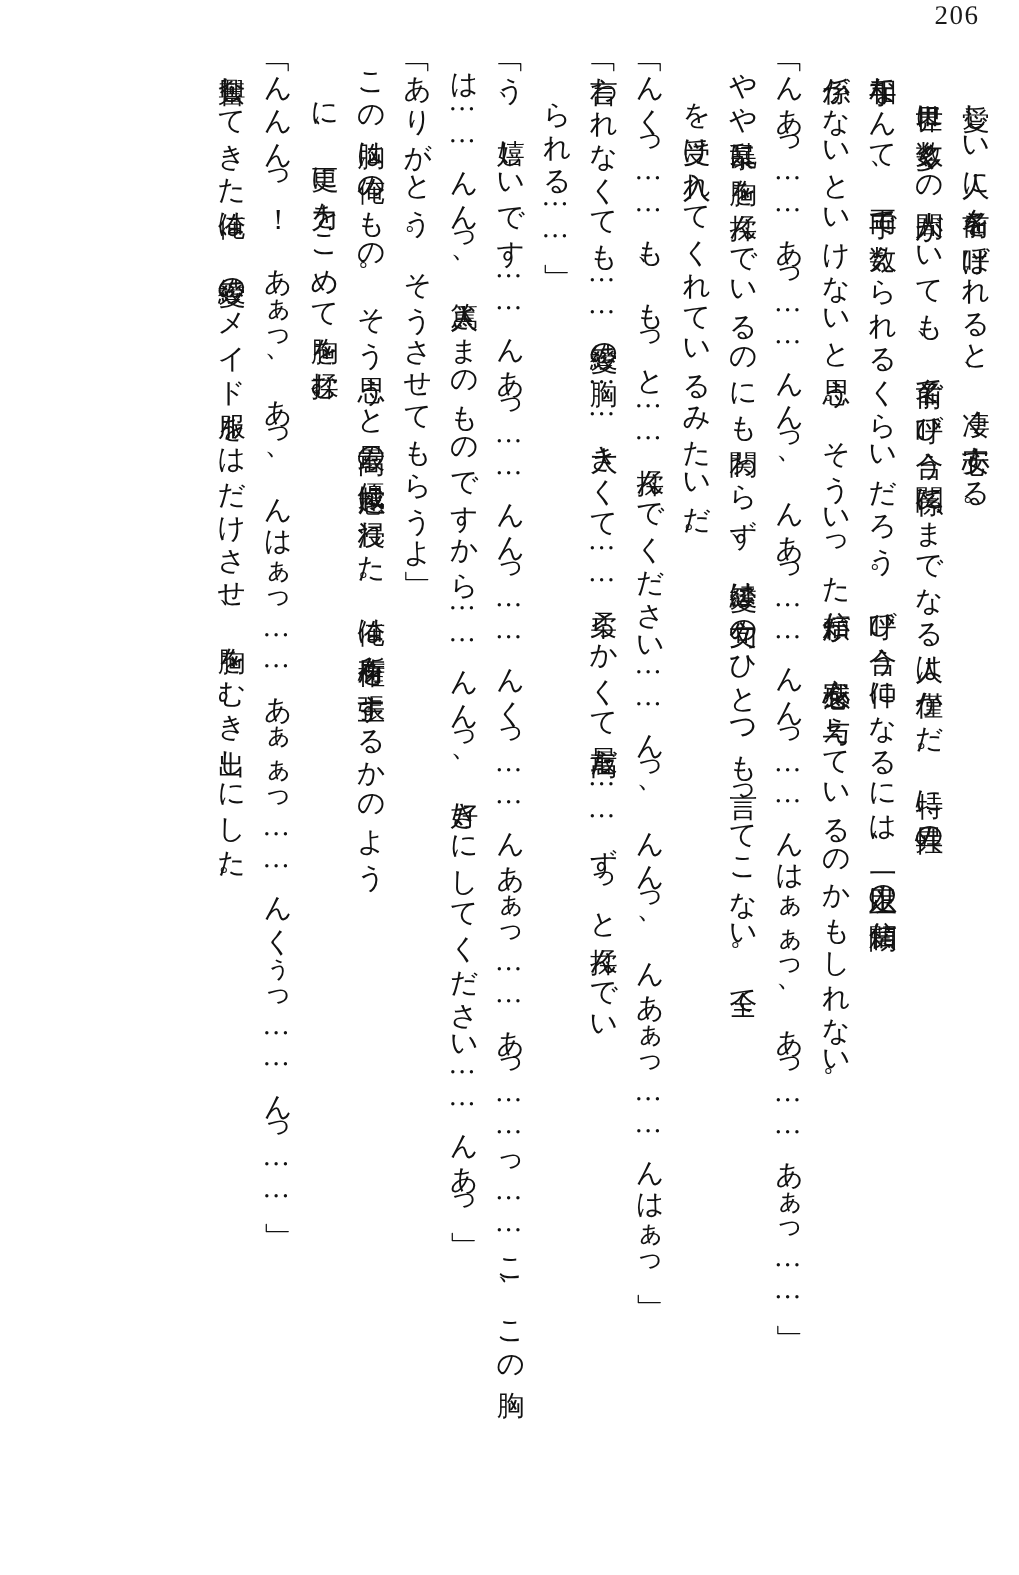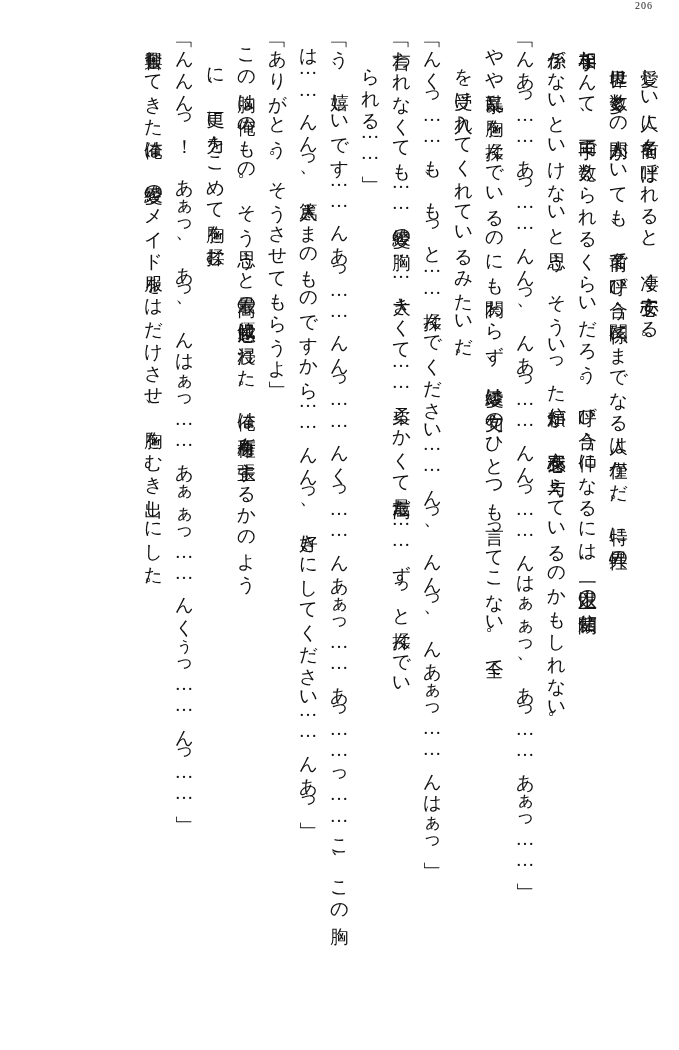--- a/index.html
+++ b/index.html
@@ -15,21 +15,21 @@
     position: relative;
     width: 679px;
     height: 1050px;
     background: #ffffff;
     overflow: hidden;
   }
   #page-number {
     position: absolute;
     top: 0px;
     right: 26px;
-    font-size: 10px;
+    font-size: 18px;
     letter-spacing: 1px;
     color: #1a1a1a;
     font-family: "Liberation Serif", "DejaVu Serif", serif;
   }
   #body-text {
     position: absolute;
     top: 36px;
     left: 22px;
     width: 636px;
     height: 1000px;

